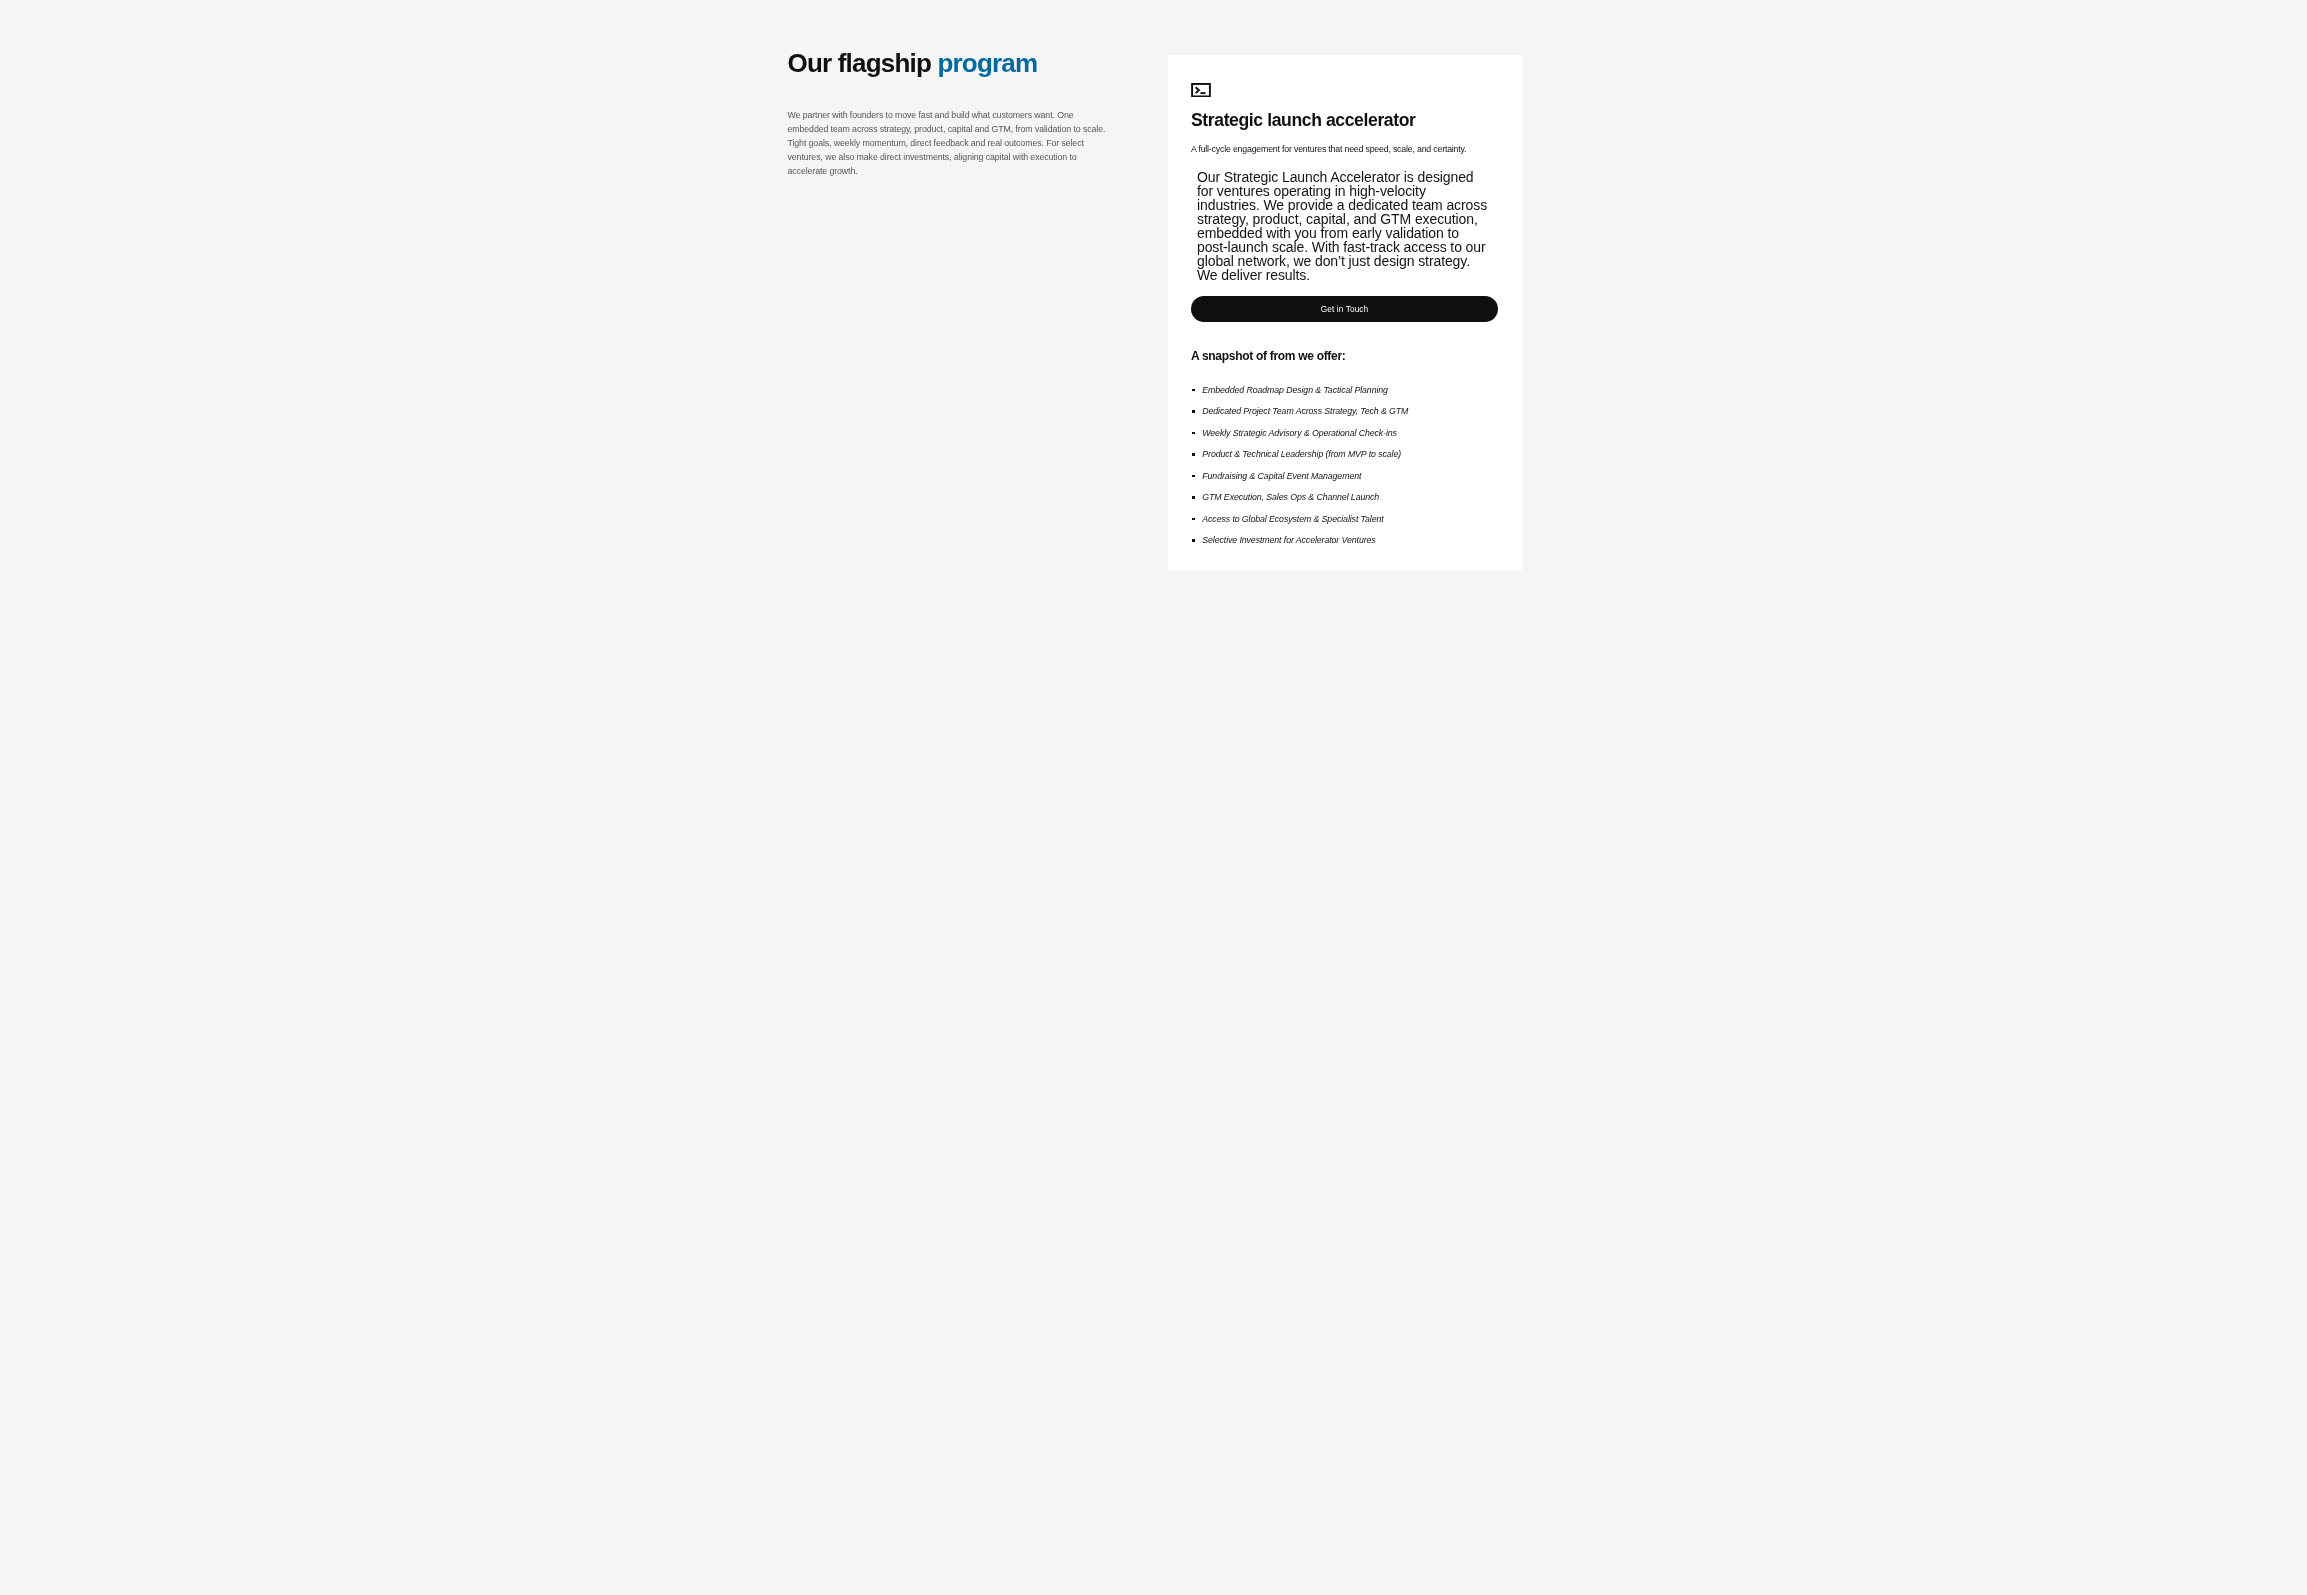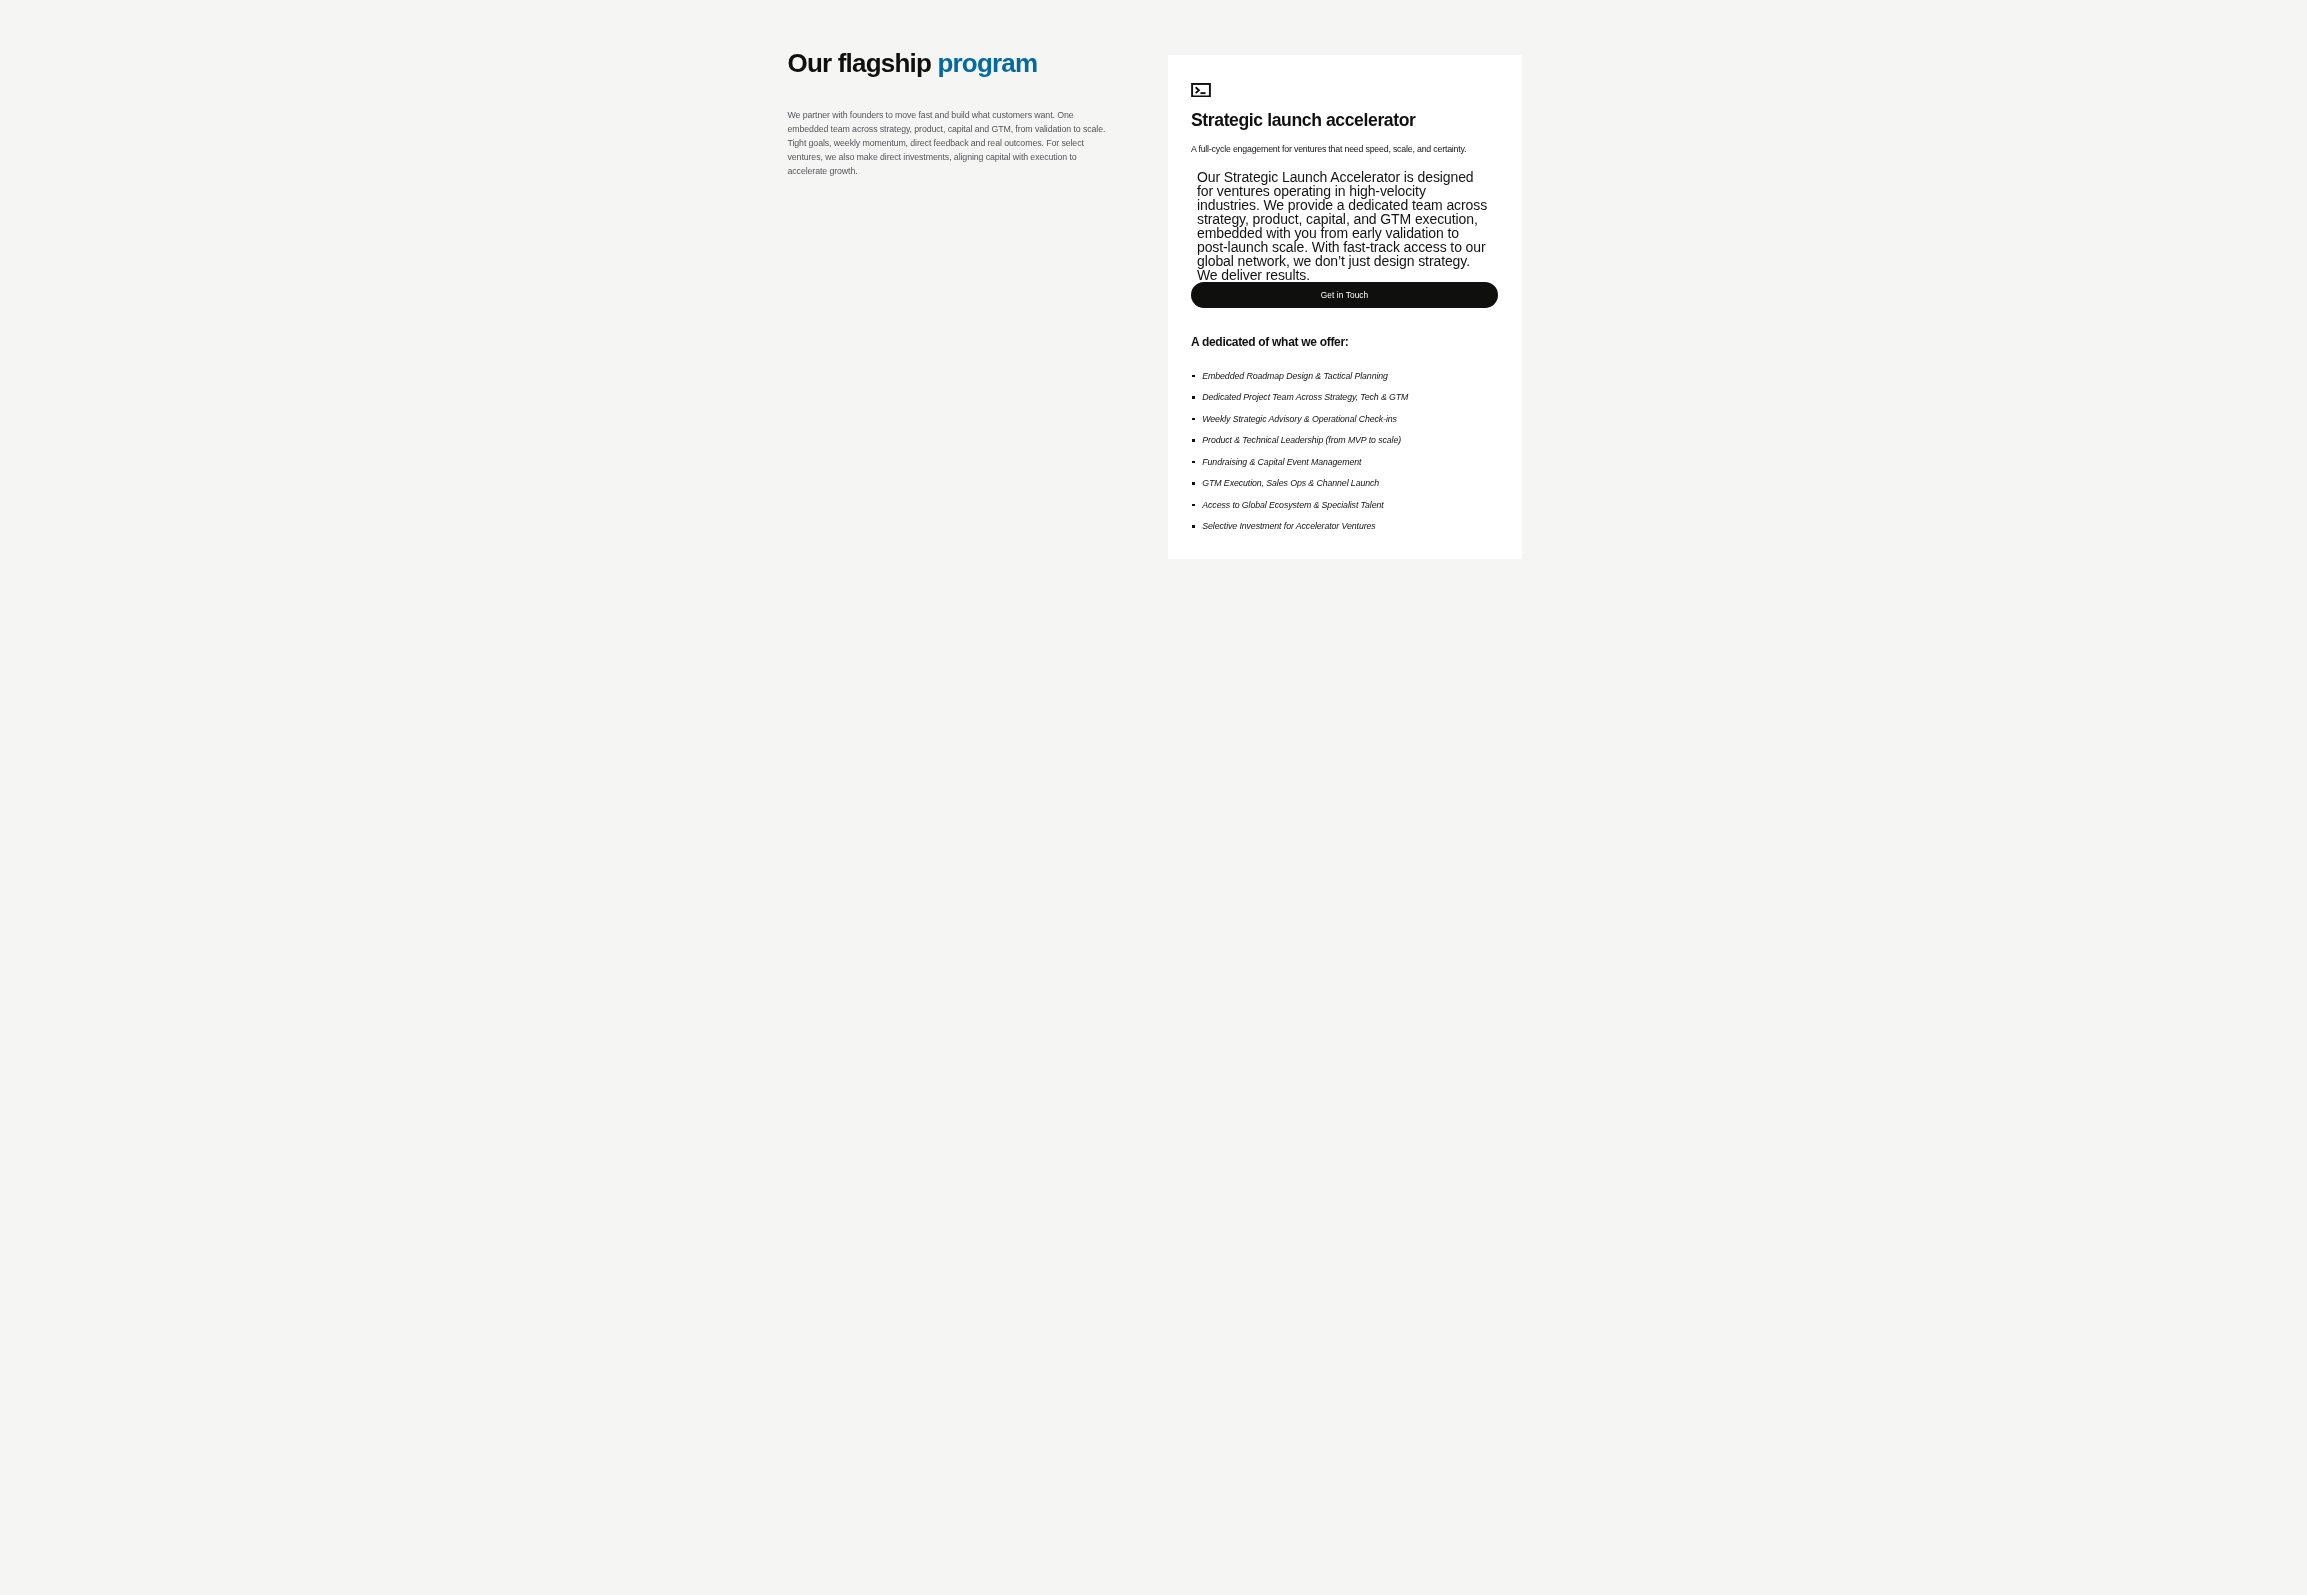--- a/index.html
+++ b/index.html
@@ -78,20 +78,21 @@
     margin: 14px 6px 0;
     font-size: 14px;
     line-height: 14px;
     letter-spacing: -0.1px;
     color: #131313;
   }
   .cta-button {
     display: block;
     width: 100%;
     height: 26px;
+    margin-top: 14px;
     border: none;
     border-radius: 13px;
     background: #0f0f0e;
     color: #ffffff;
     font-family: inherit;
     font-size: 8.3px;
     font-weight: 500;
     letter-spacing: 0.1px;
     cursor: pointer;
   }
@@ -148,21 +149,21 @@
     </span>
 
     <h2 class="card-title">Strategic launch accelerator</h2>
 
     <p class="card-subtitle">A full-cycle engagement for ventures that need speed, scale, and certainty.</p>
 
     <p class="card-body">Our Strategic Launch Accelerator is designed for ventures operating in high-velocity industries. We provide a dedicated team across strategy, product, capital, and GTM execution, embedded with you from early validation to post-launch scale. With fast-track access to our global network, we don’t just design strategy. We deliver results.</p>
 
     <button class="cta-button">Get in Touch</button>
 
-    <h3 class="offers-heading">A dedicated of what we offer:</h3>
+    <h3 class="offers-heading">A snapshot of from we offer:</h3>
 
     <ul class="offers-list">
 
         <li class="offer-item">
           <span class="bullet"></span>
           <span class="offer-text">Embedded Roadmap Design &amp; Tactical Planning</span>
         </li>
 
         <li class="offer-item">
           <span class="bullet"></span>

